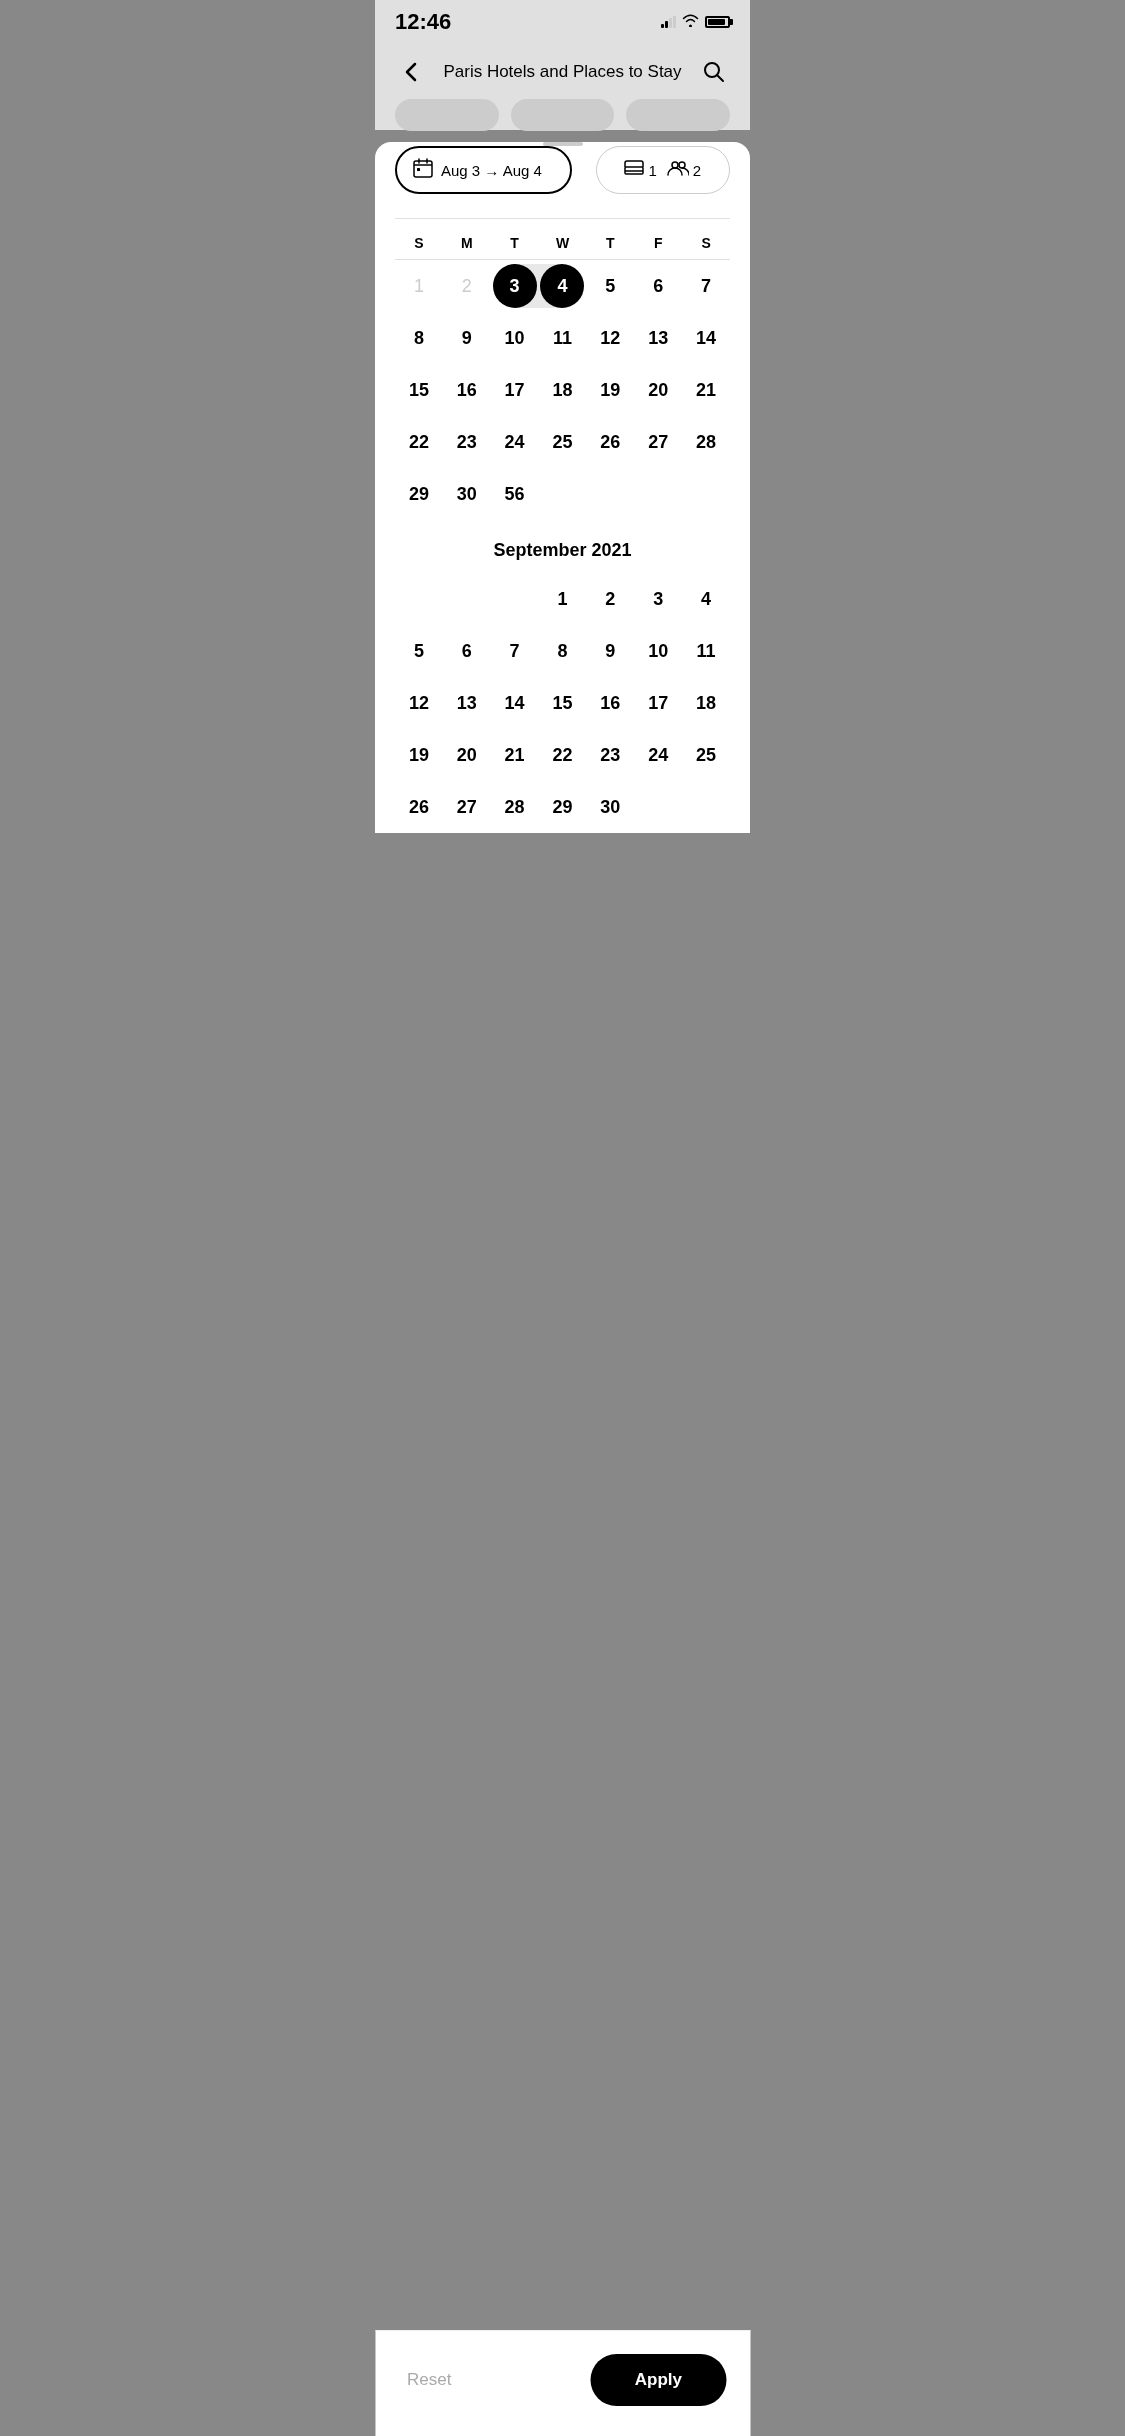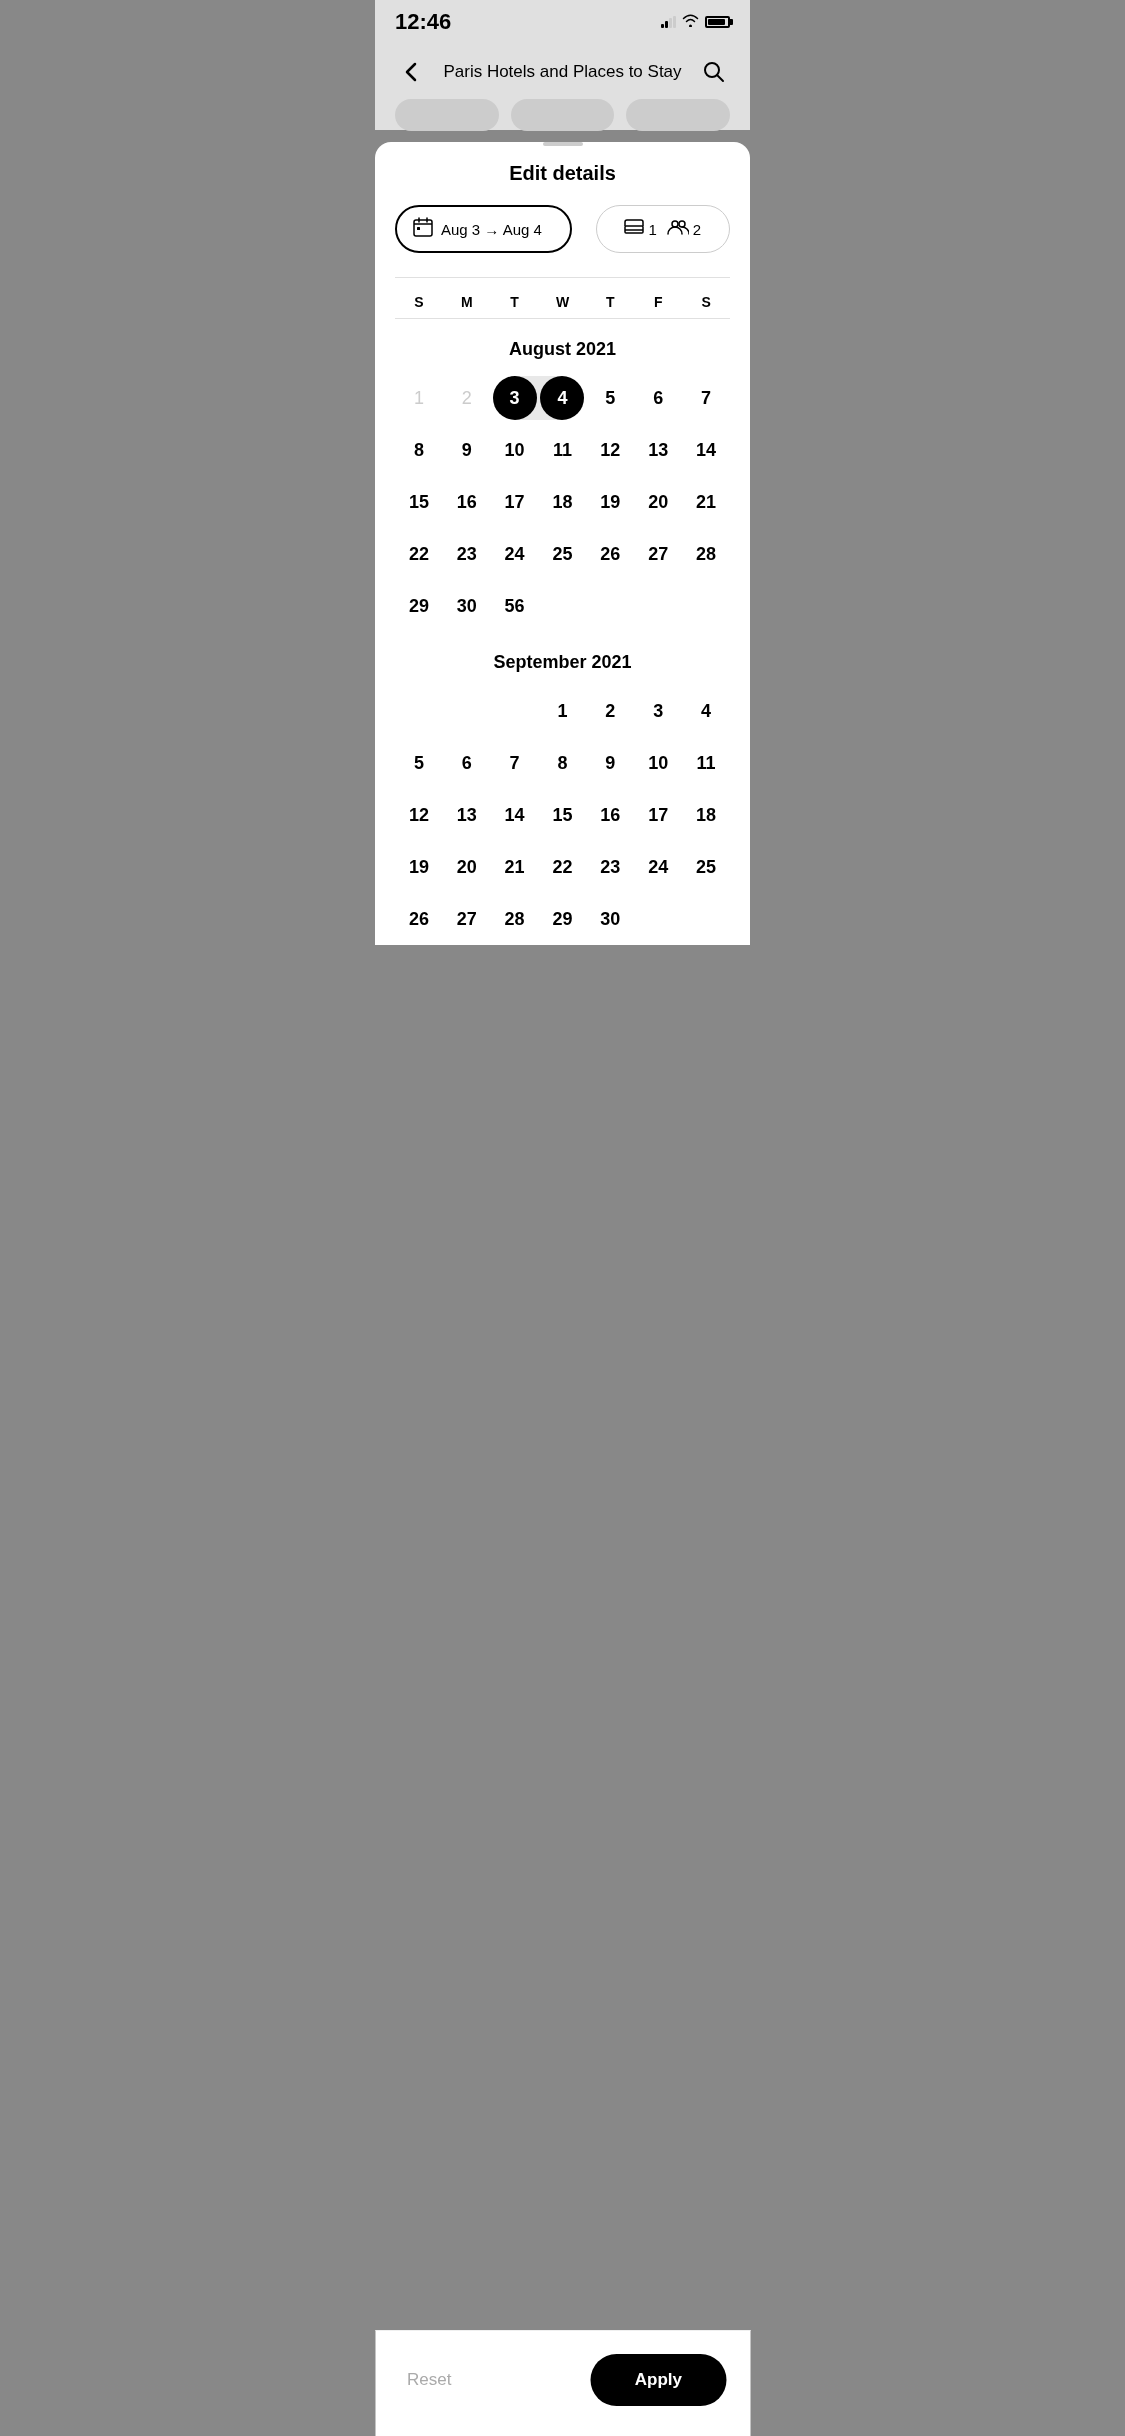--- a/index.html
+++ b/index.html
@@ -418,21 +418,20 @@
 </div>
 
 <div class="gray-area">
   <div class="filter-chip-ghost"></div>
   <div class="filter-chip-ghost"></div>
   <div class="filter-chip-ghost"></div>
 </div>
 
 <div class="bottom-sheet">
   <div class="drag-handle"></div>
-  <h2 class="sheet-title">Edit details</h2>
 
   <div class="filter-row">
     <div class="date-chip">
       <span class="date-chip-icon">
         <svg width="20" height="20" viewBox="0 0 20 20" fill="none">
           <rect x="1" y="3" width="18" height="16" rx="2" stroke="#000" stroke-width="1.5"></rect>
           <path d="M1 7h18" stroke="#000" stroke-width="1.5"></path>
           <path d="M6 1v4M14 1v4" stroke="#000" stroke-width="1.5" stroke-linecap="round"></path>
           <rect x="4" y="10" width="3" height="3" rx="0.5" fill="#000"></rect>
         </svg>
@@ -474,21 +473,20 @@
       <span class="day-header">M</span>
       <span class="day-header">T</span>
       <span class="day-header">W</span>
       <span class="day-header">T</span>
       <span class="day-header">F</span>
       <span class="day-header">S</span>
     </div>
 
     <div class="calendar-divider"></div>
 
-    <div class="month-title">August 2021</div>
 
     <div class="calendar-grid" id="august-grid">
 
     <div class="calendar-cell">
           <span class="day-number past">1</span>
         </div>
         <div class="calendar-cell">
           <span class="day-number past">2</span>
         </div>
         <div class="calendar-cell range-start">

